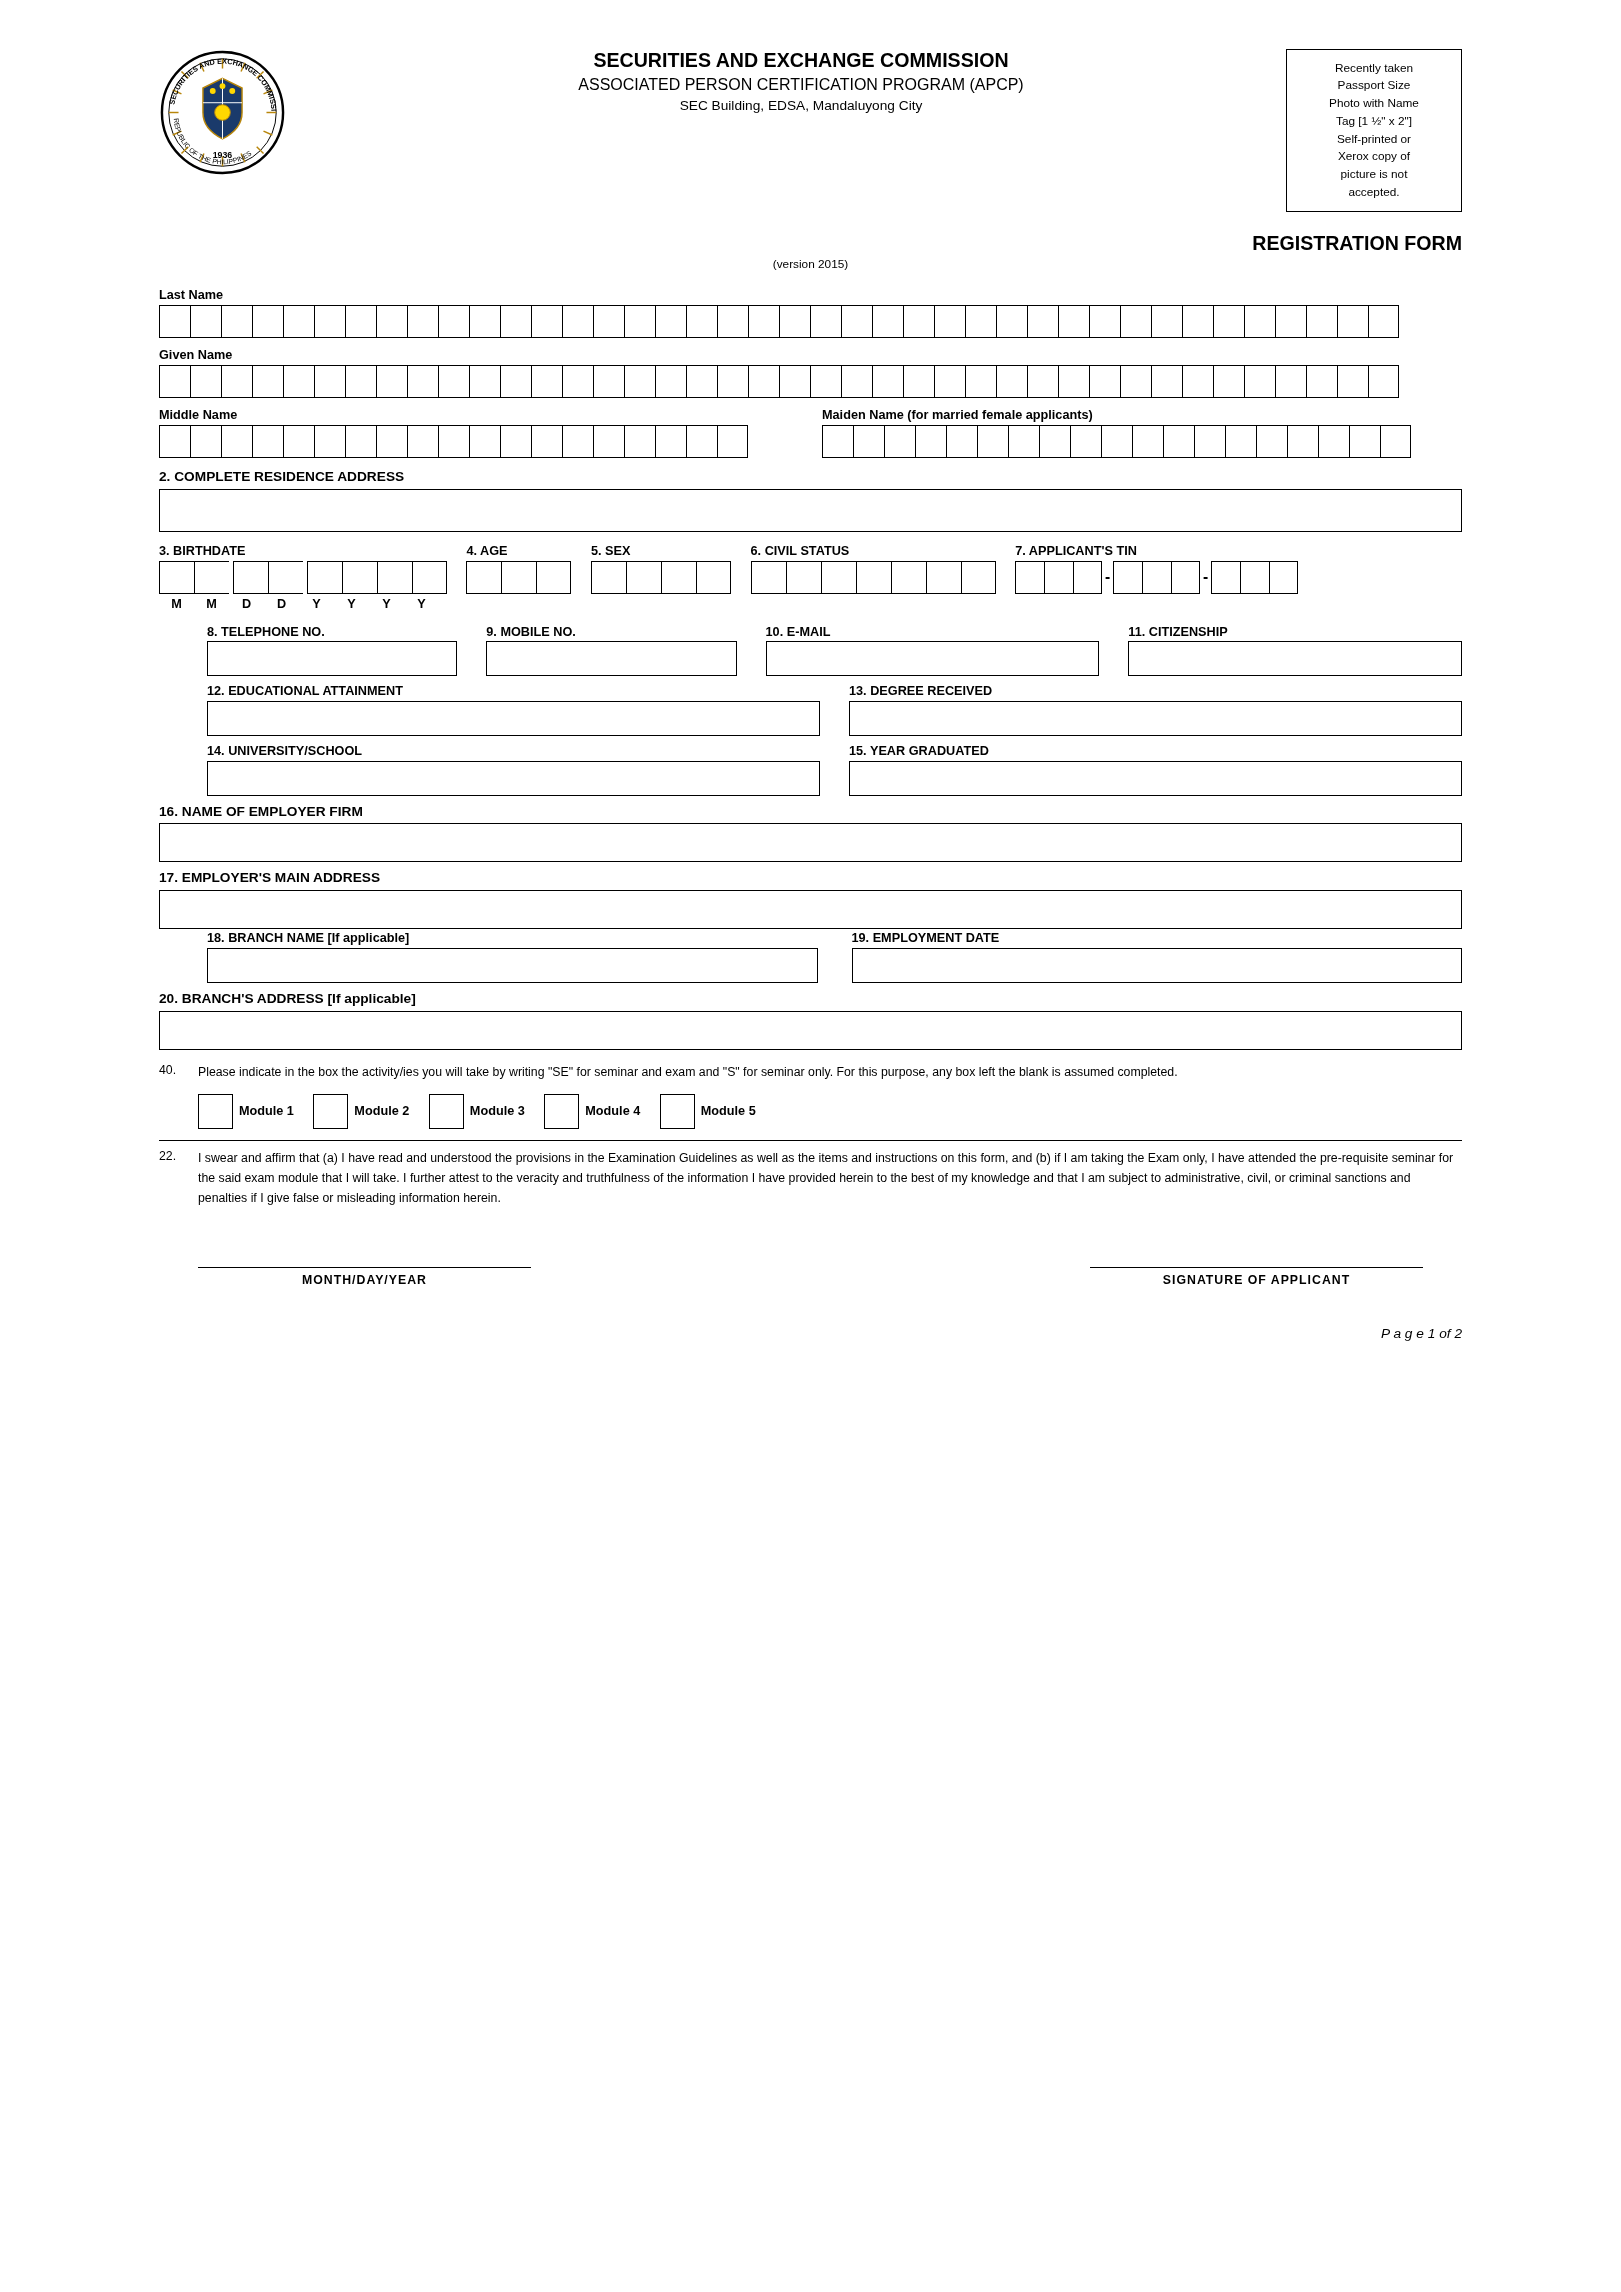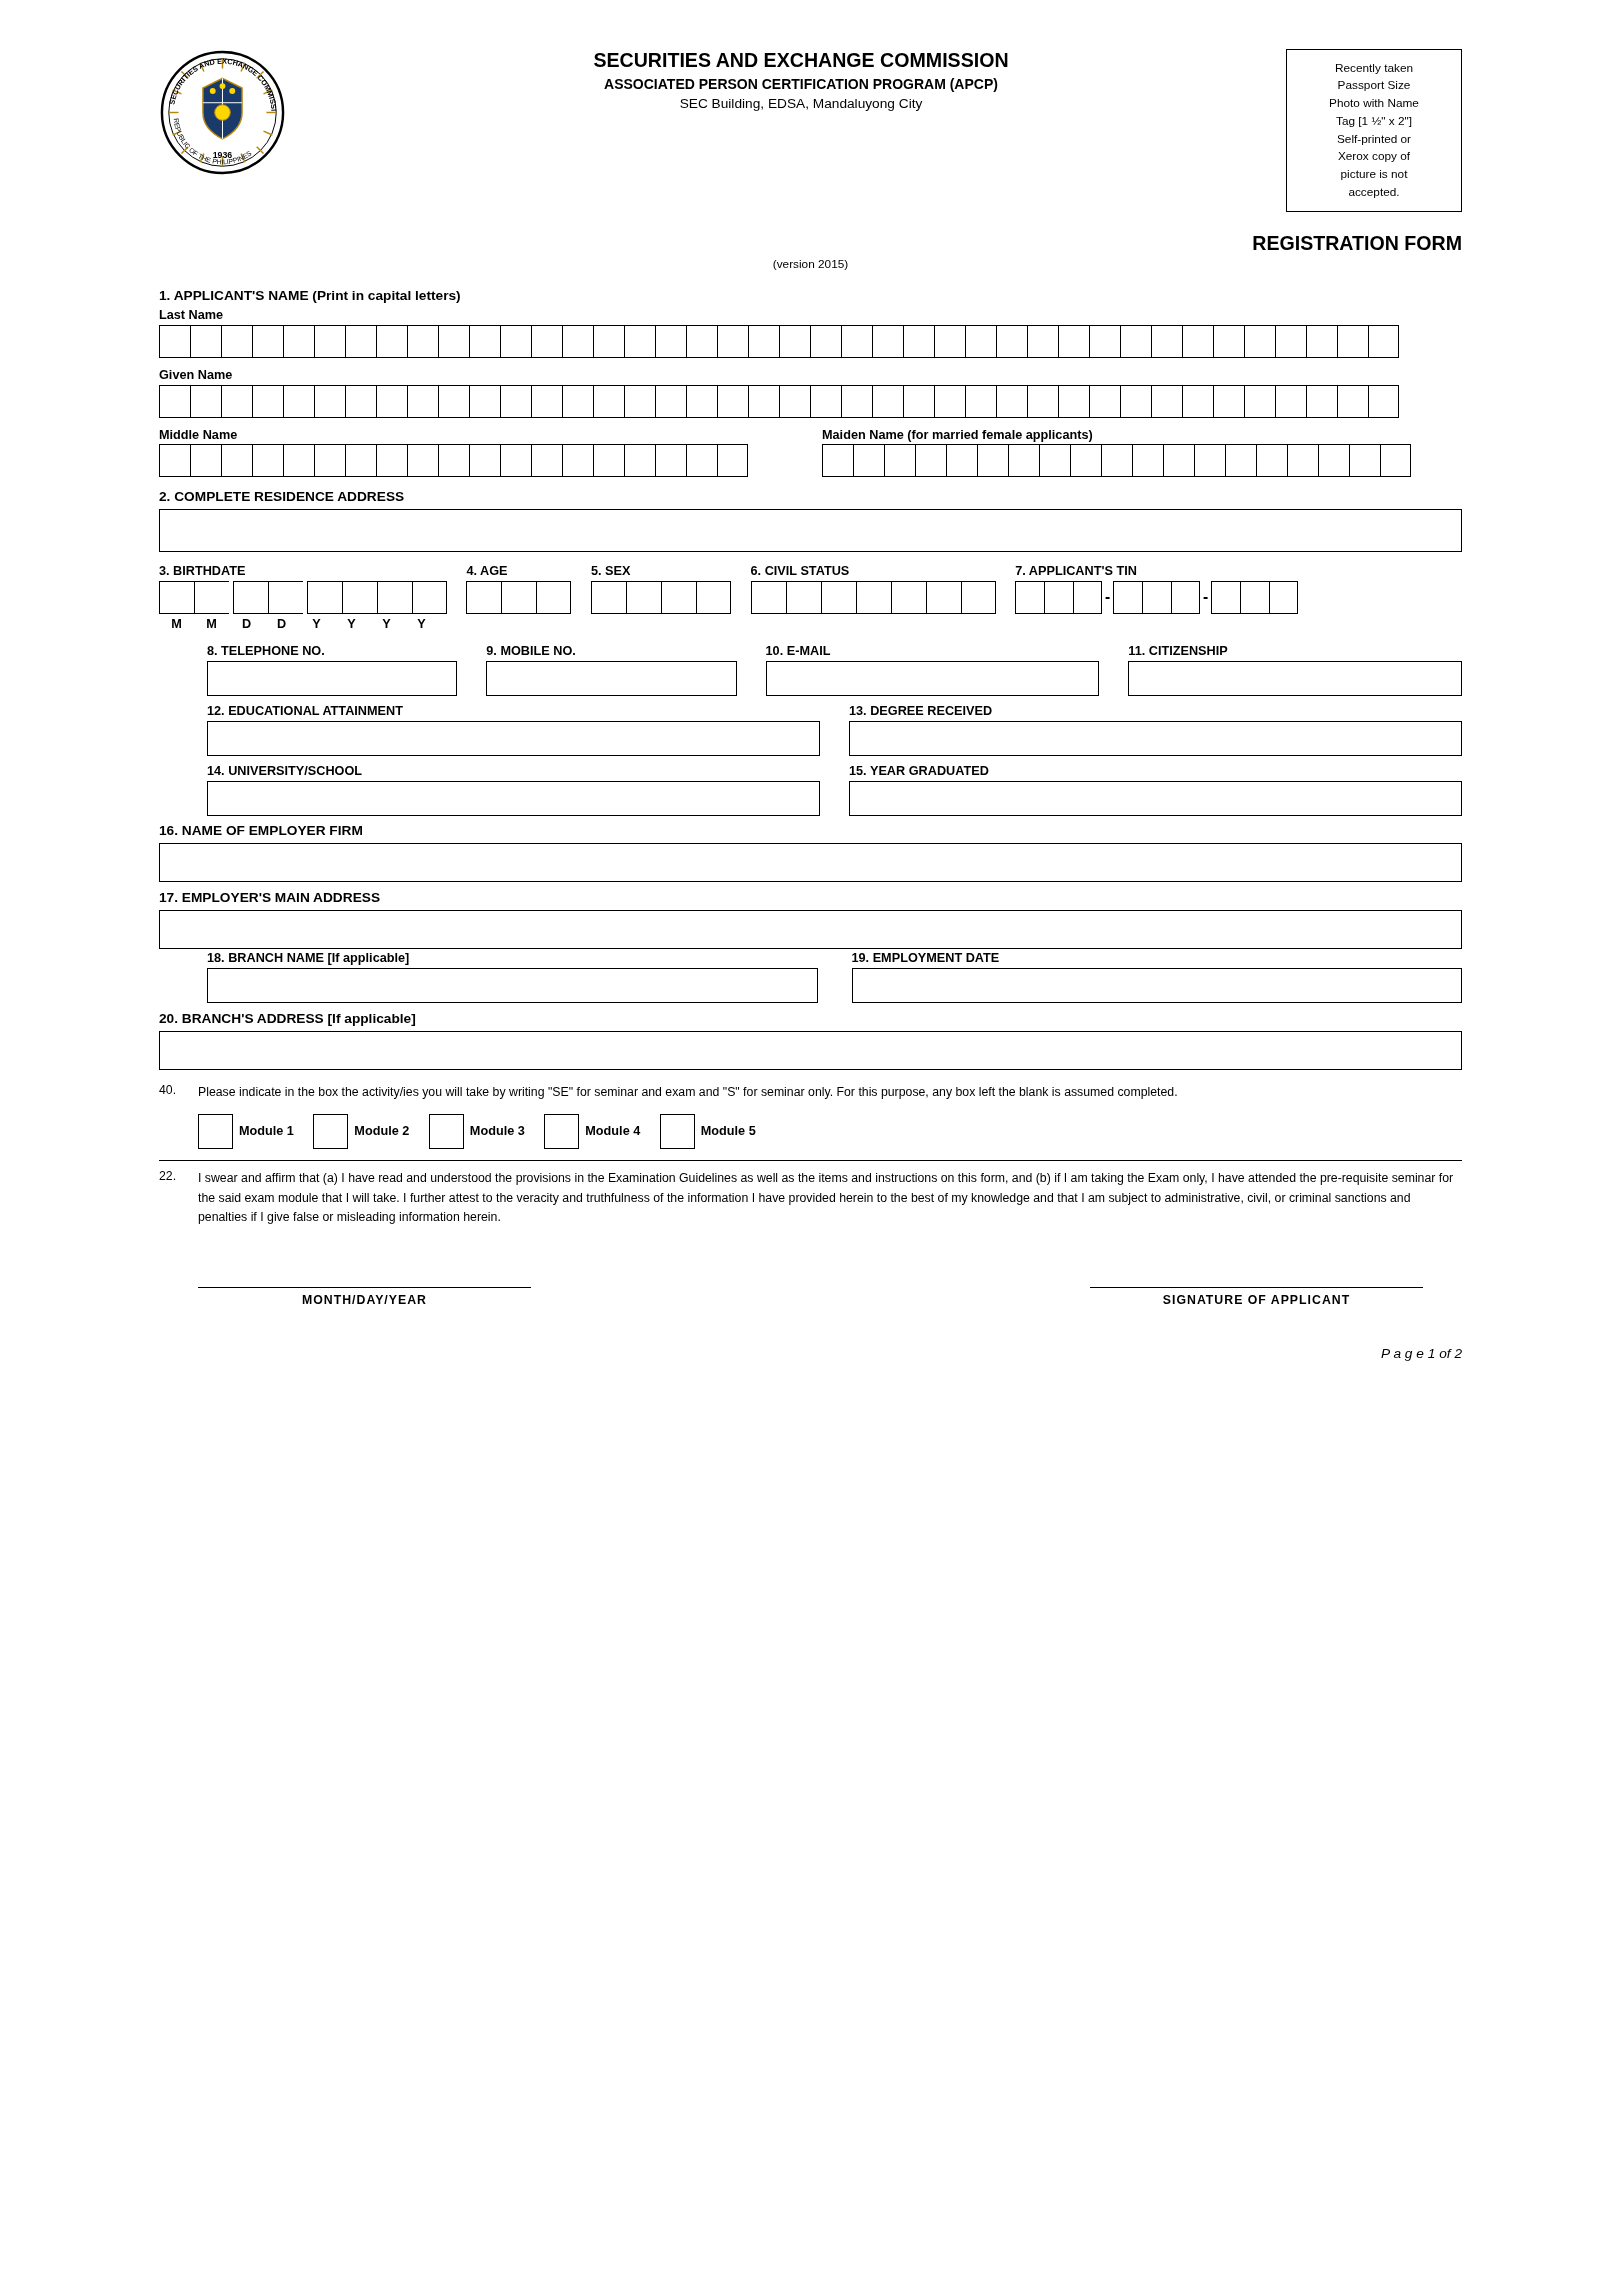--- a/index.html
+++ b/index.html
@@ -30,22 +30,22 @@
       text-align: center;
       padding: 0 19.6px;
     }
     .header-center .title1 {
       font-size: 19.6px;
       font-weight: bold;
       text-transform: uppercase;
       margin-bottom: 3.9px;
     }
     .header-center .title2 {
-      font-size: 14px;
-      font-weight: bold;
+      font-size: 16px;
+      font-weight: normal;
       text-transform: uppercase;
       margin-bottom: 3.9px;
     }
     .header-center .subtitle1 {
       font-size: 13.7px;
       margin-bottom: 2.9px;
     }
     .header-center .subtitle2 {
       font-size: 14.7px;
       font-weight: bold;
@@ -316,21 +316,20 @@
       <span>picture is not</span><br>
       <span>accepted.</span>
     </div>
   </div>
 
   <div class="form-title">
     <h2>REGISTRATION FORM</h2>
   </div>
   <div class="form-version">(version 2015)</div>
 
-  <div class="section-label">1.  APPLICANT'S NAME (Print in capital letters)</div>
 
   <div class="field-label">Last Name</div>
   <div class="input-row">
     <div class="char-cell"></div>
     <div class="char-cell"></div>
     <div class="char-cell"></div>
     <div class="char-cell"></div>
     <div class="char-cell"></div>
     <div class="char-cell"></div>
     <div class="char-cell"></div>

